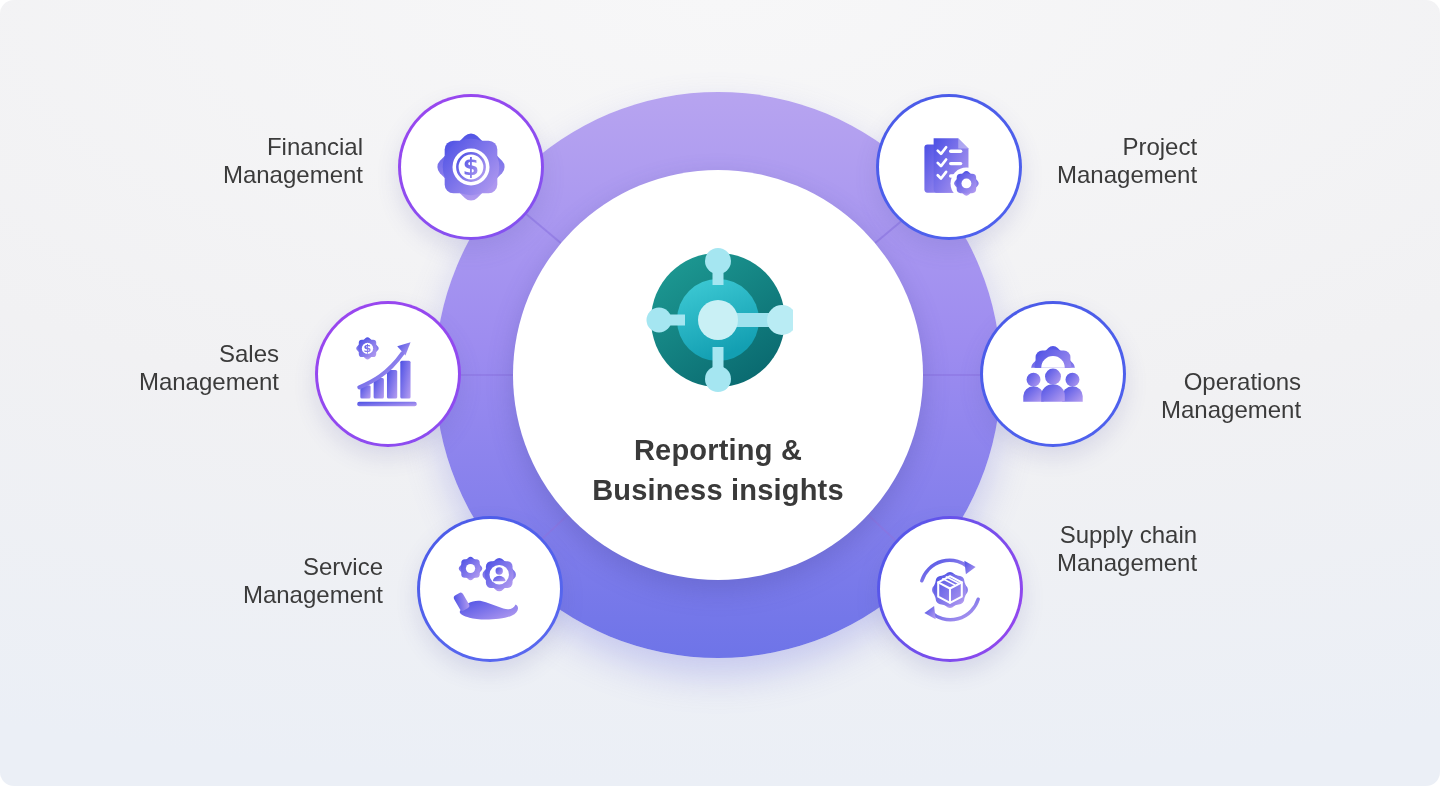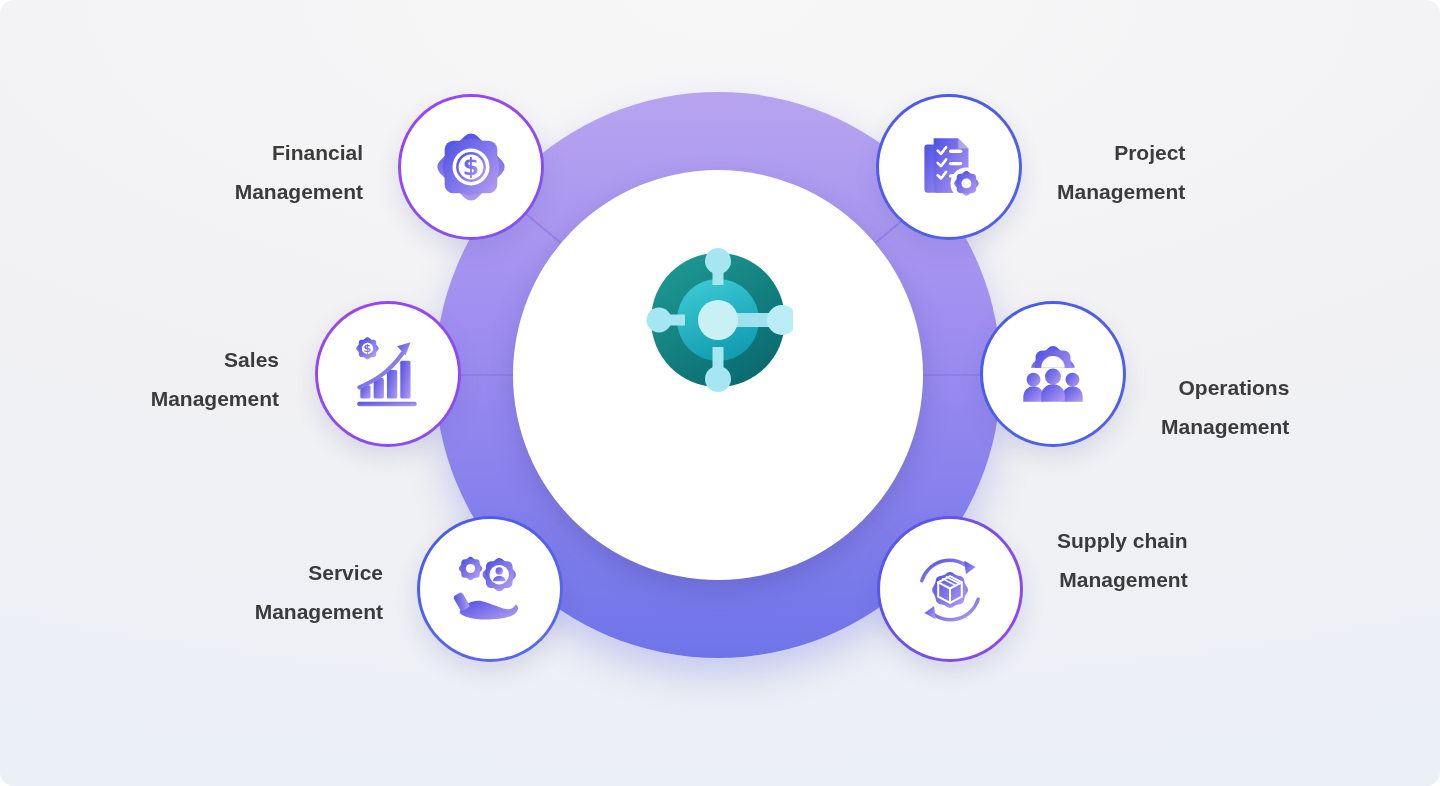--- a/index.html
+++ b/index.html
@@ -50,22 +50,22 @@
   }
   .node-financial  { left:398px; top:94px;  background:linear-gradient(150deg,#9b45ef,#8153f0); }
   .node-sales      { left:315px; top:301px; background:linear-gradient(150deg,#9b45ef,#8a4df0); }
   .node-service    { left:417px; top:516px; background:linear-gradient(150deg,#4a5ae8,#5b6af0); }
   .node-project    { left:876px; top:94px;  background:linear-gradient(150deg,#4a5ae8,#4f62ee); }
   .node-operations { left:980px; top:301px; background:linear-gradient(150deg,#4a5ae8,#4f62ee); }
   .node-supply     { left:877px; top:516px; background:linear-gradient(115deg,#4a5ae8,#9b45ef); }
 
   
   .label {
-    position:absolute; font-size:21px; font-weight:700; color:#3b3b3b;
-    line-height:39px; white-space:pre-line;
+    position:absolute; font-size:24px; font-weight:400; color:#3b3b3b;
+    line-height:28px; white-space:pre-line;
   }
   .label-left  { text-align:right; }
   .label-right { text-align:right; }
   .label-financial  { right:1077px; top:133px; }
   .label-sales      { right:1161px; top:340px; }
   .label-service    { right:1057px; top:553px;margin-left:48px; }
   .label-project    { left:1057px;  top:133px; }
   .label-operations { left:1161px;  top:340px;margin-top:28px; }
   .label-supply     { left:1057px;  top:521px; }
 </style>
@@ -103,20 +103,22 @@
       <rect x="16" y="69.5" width="26" height="11"></rect>
       <circle cx="75" cy="16" r="13"></circle>
       <circle cx="75" cy="134" r="13"></circle>
       <circle cx="16" cy="75" r="12.5"></circle>
     </g>
     <rect x="75" y="68" width="64" height="14" rx="7" fill="#9fe2ee"></rect>
     <circle cx="139" cy="75" r="15" fill="#b9ecf4"></circle>
     <circle cx="75" cy="75" r="20" fill="#c9f0f5"></circle>
   </svg>
 
+  <div class="center-title">Reporting &amp;
+Business insights</div>
 
   <div class="node node-financial">
     <div class="node-inner">
       <svg viewBox="0 0 80 80" width="78" height="78">
         <defs>
             <linearGradient id="g1" x1="0" y1="0.1" x2="1" y2="0.9">
           <stop offset="0" stop-color="#5053e5"></stop>
               <stop offset="1" stop-color="#b29bf0"></stop>
             </linearGradient>
           </defs>

